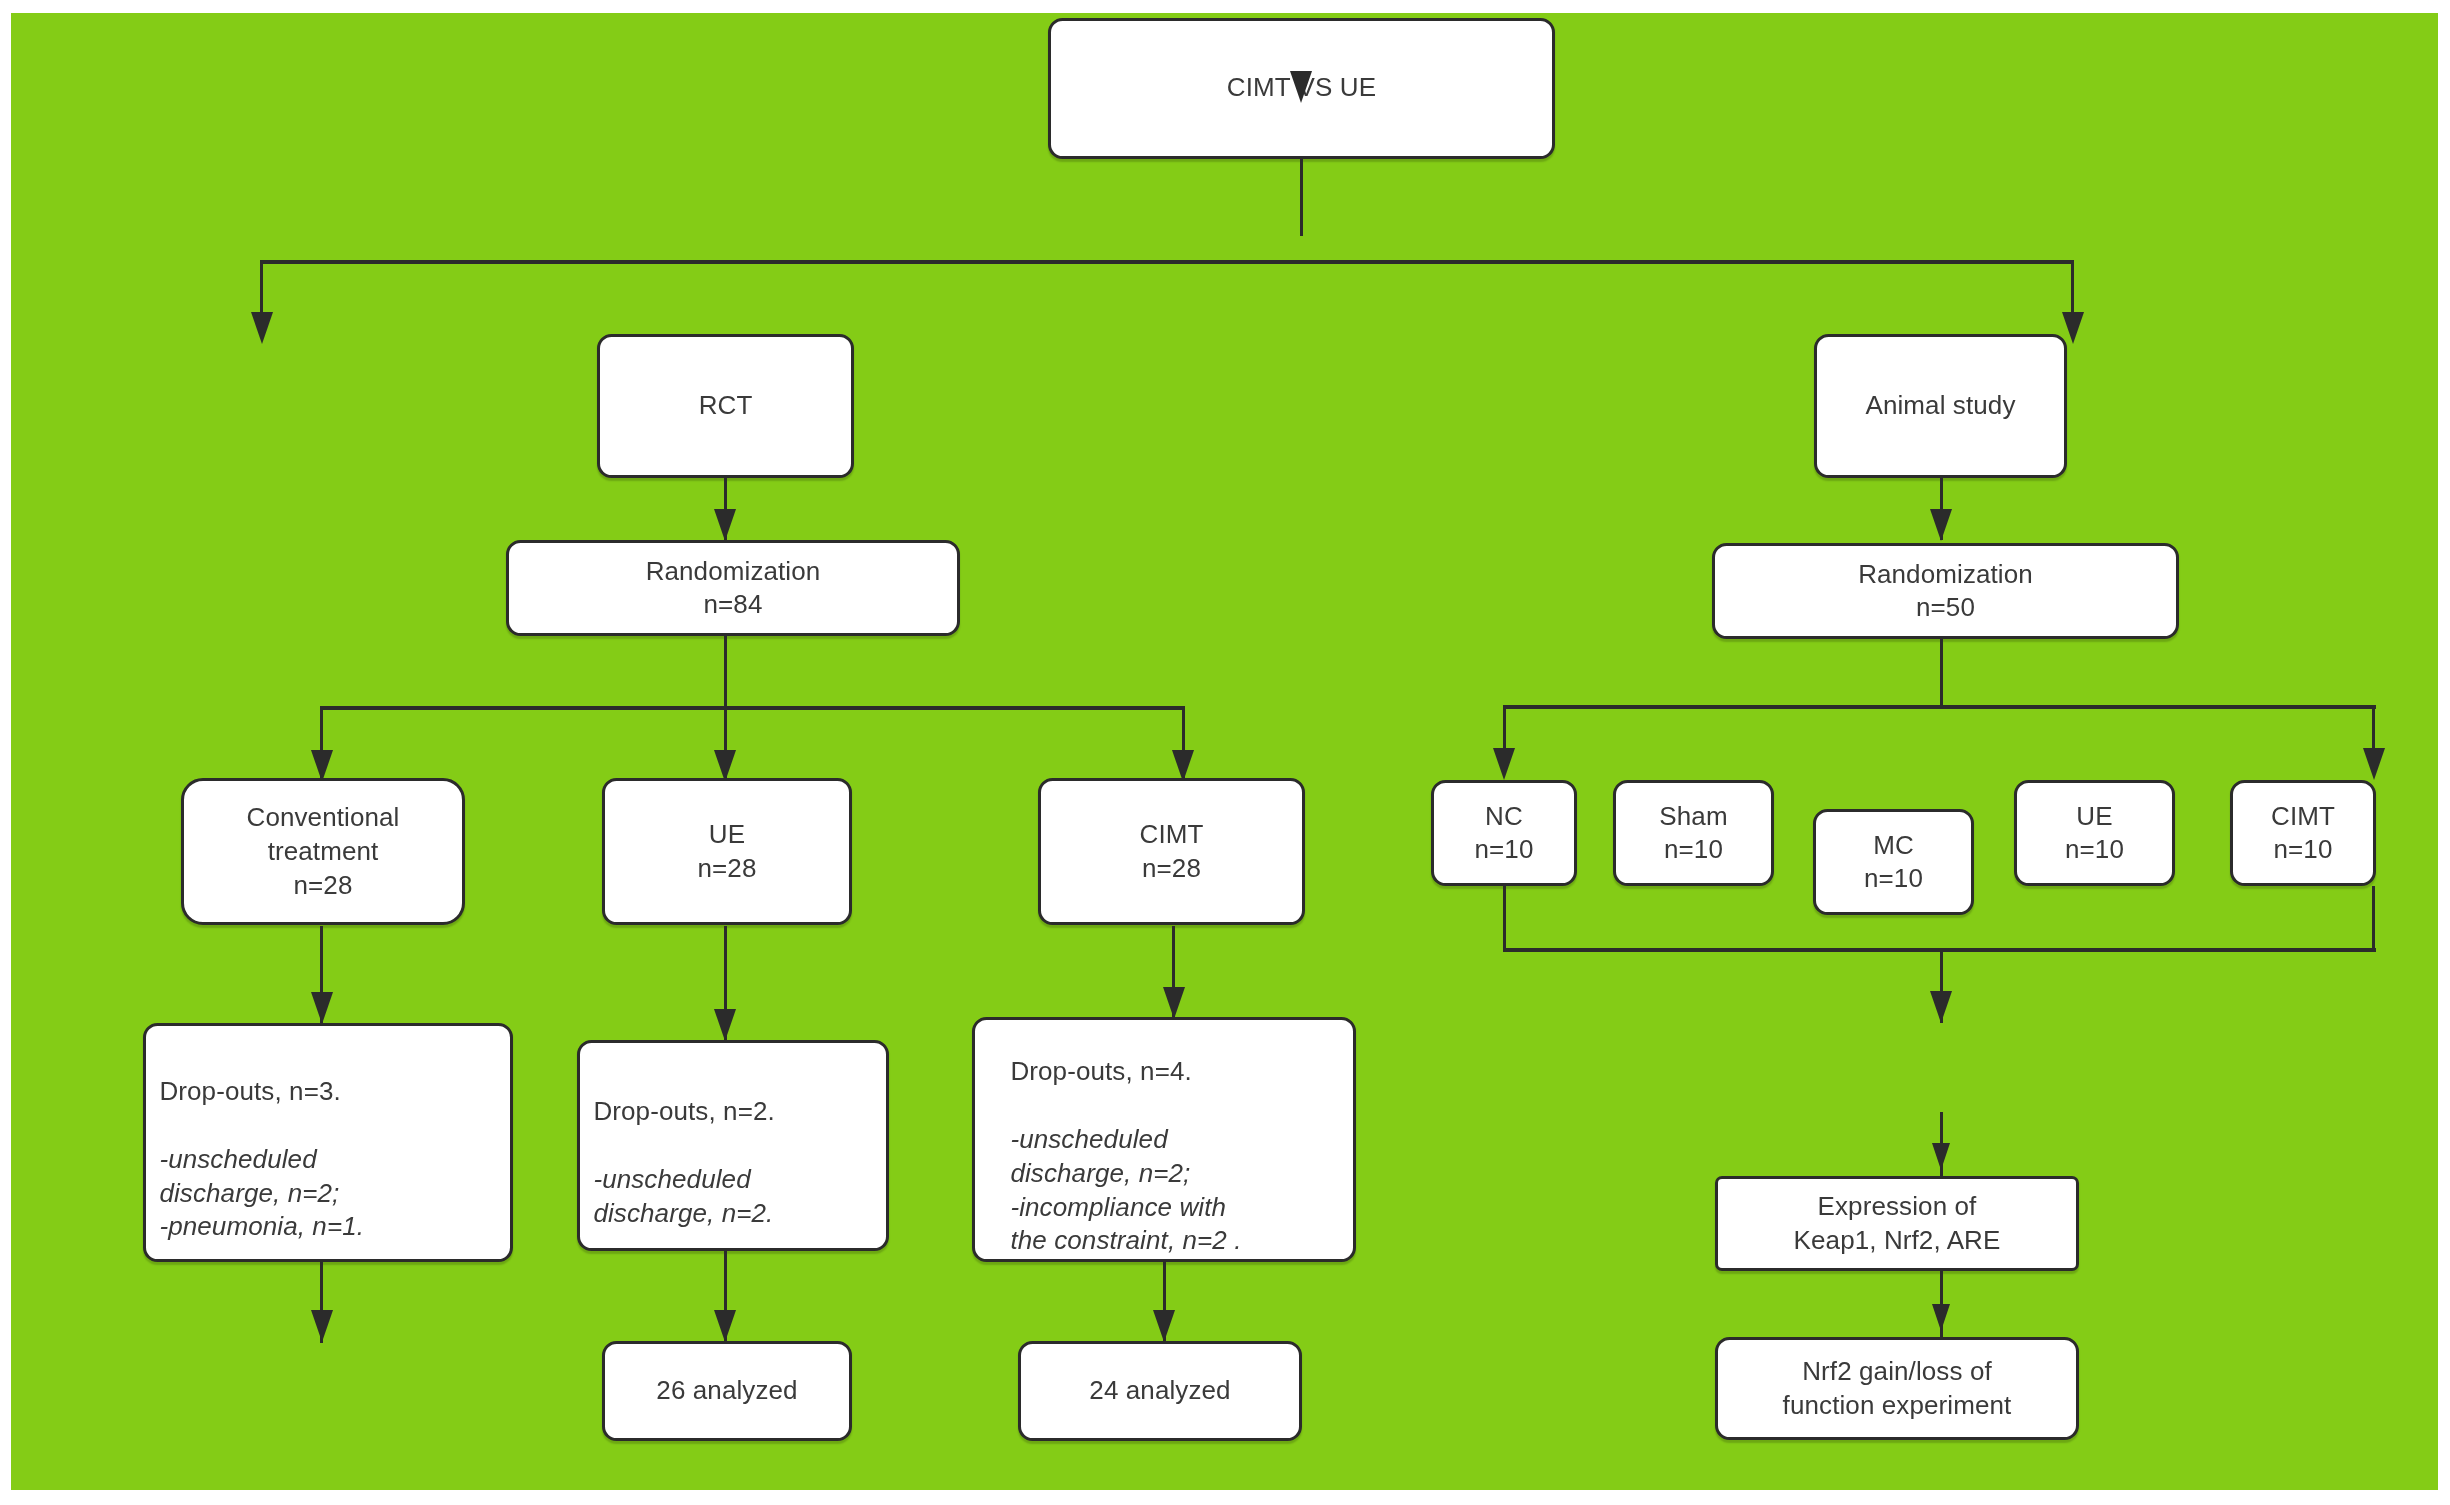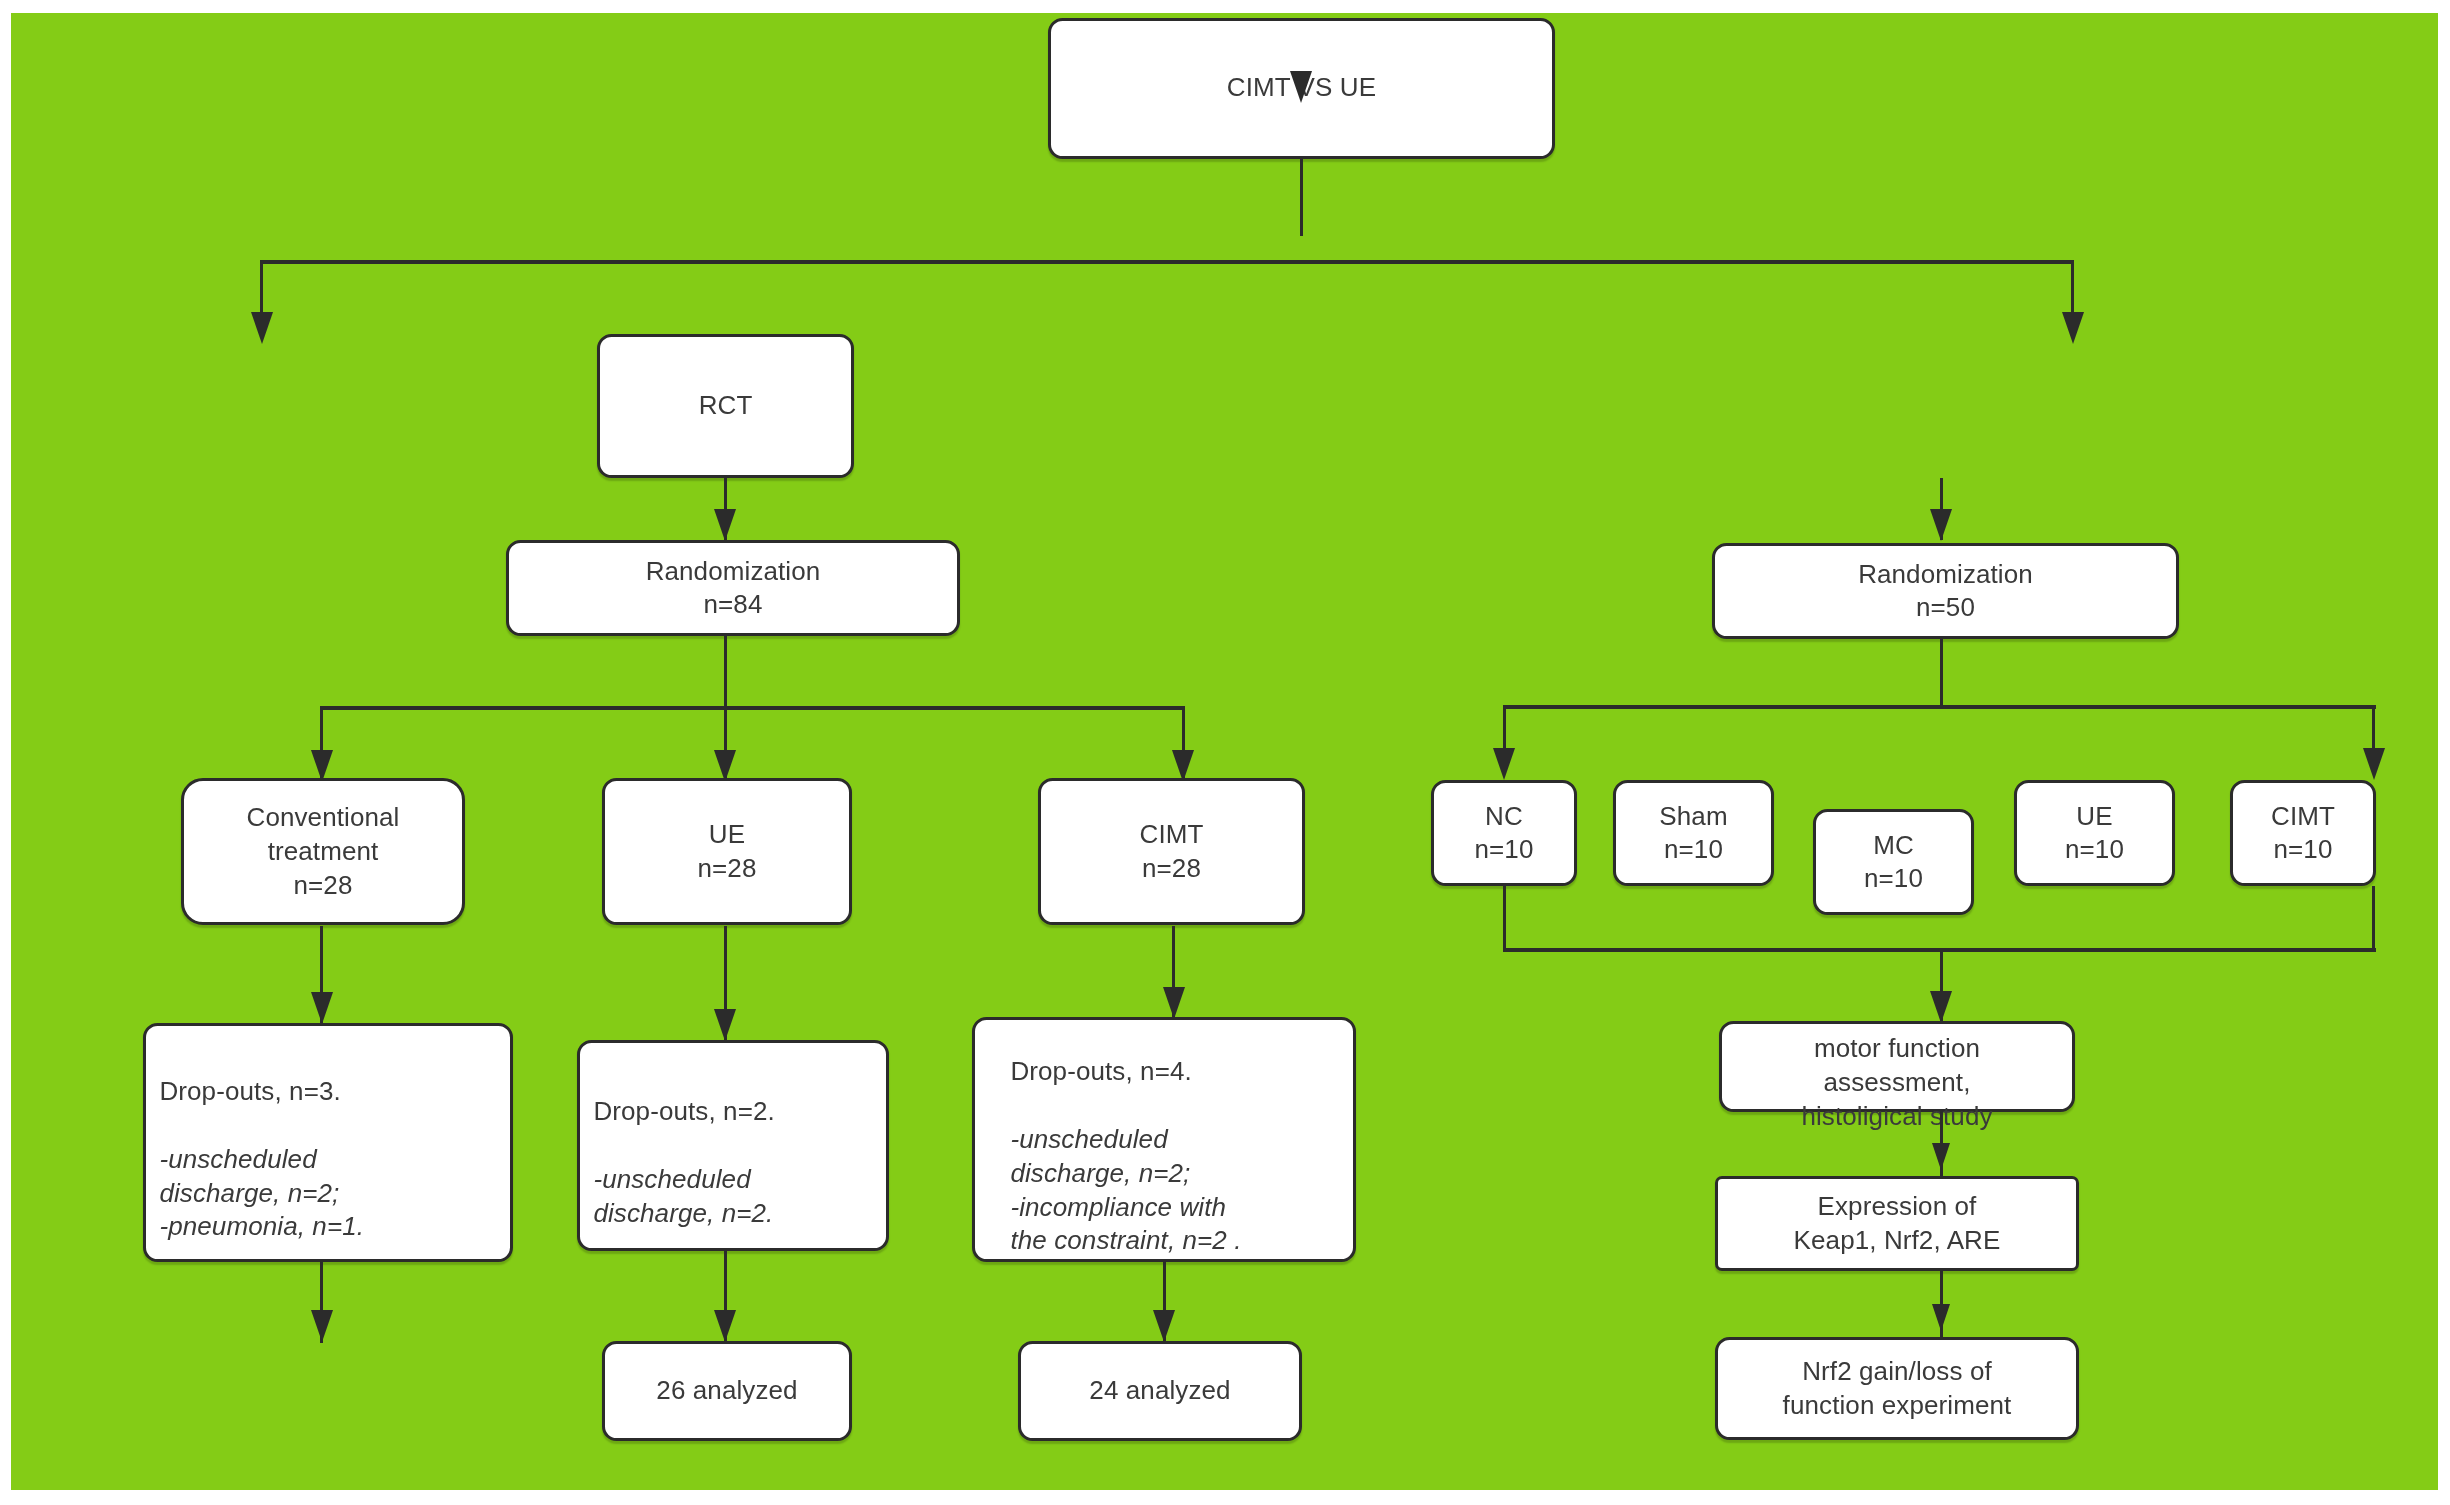--- a/index.html
+++ b/index.html
@@ -140,20 +140,23 @@
     <div class="ln vl" style="left:1152px;top:1249px;height:81px;"></div>
     <div class="arrow" style="left:1142px;top:1297px;"></div>
 
     <div class="node" style="left:591px;top:1328px;width:250px;height:100px;">
       <span class="txt">26 analyzed</span>
     </div>
     <div class="node" style="left:1007px;top:1328px;width:284px;height:100px;">
       <span class="txt">24 analyzed</span>
     </div>
 
+    <div class="node" style="left:1803px;top:321px;width:253px;height:144px;">
+      <span class="txt">Animal study</span>
+    </div>
     <div class="ln vl" style="left:1929px;top:465px;height:62px;"></div>
     <div class="arrow" style="left:1919px;top:496px;"></div>
 
     <div class="node" style="left:1701px;top:530px;width:467px;height:96px;">
       <span class="txt">Randomization
 n=50</span>
     </div>
 
     <div class="ln vl" style="left:1929px;top:625px;height:70px;"></div>
     <div class="ln hl" style="left:1492px;top:692px;width:873px;"></div>
@@ -182,25 +185,20 @@
       <span class="txt">CIMT
 n=10</span>
     </div>
 
     <div class="ln vl" style="left:1492px;top:873px;height:66px;"></div>
     <div class="ln vl" style="left:2361px;top:873px;height:66px;"></div>
     <div class="ln hl" style="left:1492px;top:935px;width:873px;"></div>
     <div class="ln vl" style="left:1929px;top:935px;height:75px;"></div>
     <div class="arrow" style="left:1919px;top:978px;"></div>
 
-    <div class="node overflow" style="left:1708px;top:1008px;width:356px;height:91px;">
-      <span class="txt">motor function
-assessment,
-histoligical study</span>
-    </div>
     <div class="ln vl" style="left:1929px;top:1099px;height:67px;"></div>
     <div class="arrow sm" style="left:1921px;top:1130px;"></div>
 
     <div class="node" style="left:1704px;top:1163px;width:364px;height:95px;border-radius:7px;">
       <span class="txt">Expression of
 Keap1, Nrf2, ARE</span>
     </div>
     <div class="ln vl" style="left:1929px;top:1258px;height:72px;"></div>
     <div class="arrow sm" style="left:1921px;top:1291px;"></div>
 

